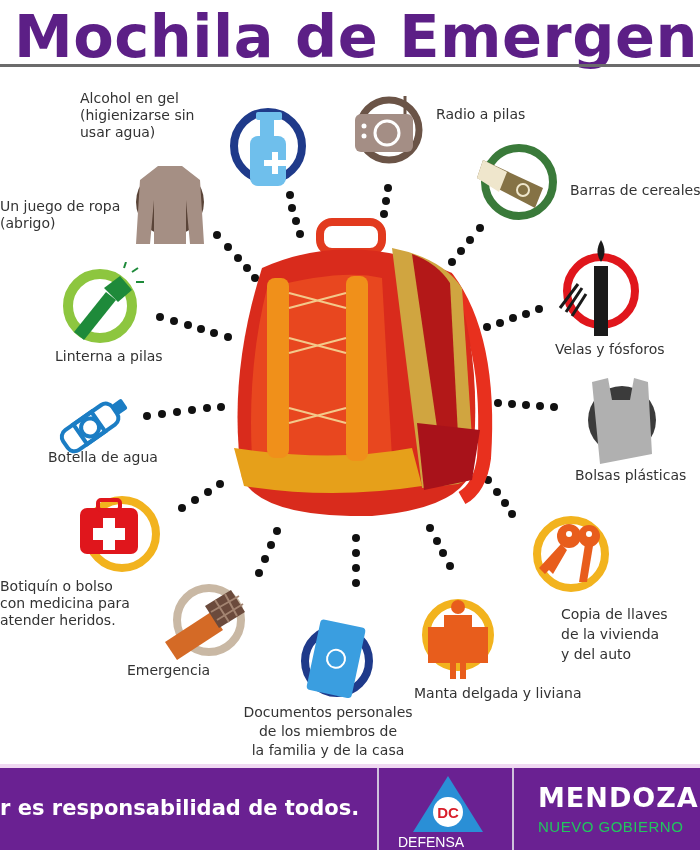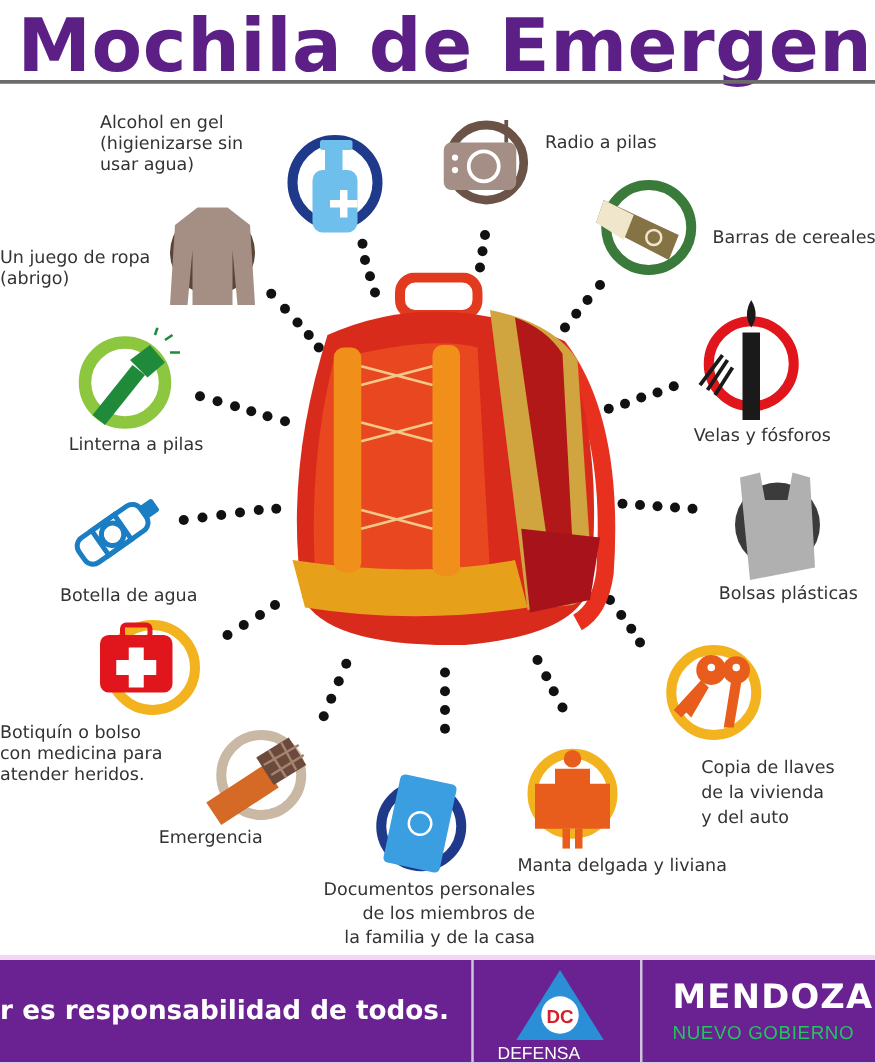--- a/index.html
+++ b/index.html
@@ -1,21 +1,21 @@
 <!DOCTYPE html>
 <html><head>
 <meta charset="utf-8">
 <style>
   html, body { margin:0; padding:0; }
   body { width:700px; height:850px; background:#ffffff; position:relative; overflow:hidden; font-family:"Liberation Sans", sans-serif; }
   .title { position:absolute; left:14px; top:2px; font-size:59px; font-weight:bold; color:#5c1f86; letter-spacing:0.5px; font-family:"DejaVu Sans", sans-serif; white-space:nowrap; }
   .title-rule { position:absolute; left:0; top:64px; width:700px; height:3px; background:#6b6b6b; }
   .label { position:absolute; font-size:14px; color:#333333; line-height:17px; font-family:"DejaVu Sans", sans-serif; }
   .right { }
-  .center { text-align:right; }
+  .center { text-align:center; }
   .icon { position:absolute; }
   svg.dots { position:absolute; left:0; top:0; width:700px; height:850px; }
   .footer { position:absolute; left:0; top:768px; width:700px; height:82px; background:#6a2192; }
   .footer-top { position:absolute; left:0; top:764px; width:700px; height:4px; background:#f0d8f2; }
   .slogan { position:absolute; left:-8px; top:28px; font-size:21px; font-weight:bold; color:#ffffff; white-space:nowrap; font-family:"DejaVu Sans", sans-serif; }
   .divider { position:absolute; top:0; width:2px; height:82px; background:#cfc2dc; }
   .dc-text { position:absolute; left:398px; top:66px; width:100px; text-align:left; font-size:14px; font-weight:normal; color:#ffffff; }
   .mza { position:absolute; left:538px; top:14px; font-size:27px; font-weight:bold; color:#ffffff; letter-spacing:1px; font-family:"DejaVu Sans", sans-serif; }
   .mza-sub { position:absolute; left:538px; top:50px; font-size:15px; color:#22c55e; letter-spacing:0.5px; }
 </style>
@@ -168,21 +168,21 @@
 <div class="label" style="left:555px;top:341px">Velas y fósforos</div>
 
 <svg class="icon" style="left:55px;top:388px" width="80" height="72" viewBox="0 0 80 72">
   <g transform="rotate(-35 40 36)">
     <rect x="4" y="24" width="60" height="24" rx="8" fill="none" stroke="#1b7dc4" stroke-width="4"></rect>
     <rect x="64" y="30" width="12" height="12" rx="2" fill="#1b7dc4"></rect>
     <circle cx="34" cy="36" r="9" fill="none" stroke="#1b7dc4" stroke-width="4"></circle>
     <rect x="22" y="24" width="22" height="24" fill="none" stroke="#1b7dc4" stroke-width="4"></rect>
   </g>
 </svg>
-<div class="label" style="left:48px;top:469px">Botella de agua</div>
+<div class="label" style="left:48px;top:449px">Botella de agua</div>
 
 <svg class="icon" style="left:578px;top:374px" width="86" height="90" viewBox="0 0 86 90">
   <circle cx="44" cy="46" r="34" fill="#3b3b3b"></circle>
   <path d="M14 8 L30 4 L34 26 L52 26 L56 4 L70 8 L74 80 L22 90 Z" fill="#b0b0b0"></path>
 </svg>
 <div class="label" style="left:575px;top:467px">Bolsas plásticas</div>
 
 <svg class="icon" style="left:78px;top:494px" width="82" height="80" viewBox="0 0 82 80">
   <circle cx="44" cy="40" r="34" fill="none" stroke="#f2b31e" stroke-width="8"></circle>
   <rect x="2" y="14" width="58" height="46" rx="7" fill="#e0161c"></rect>

